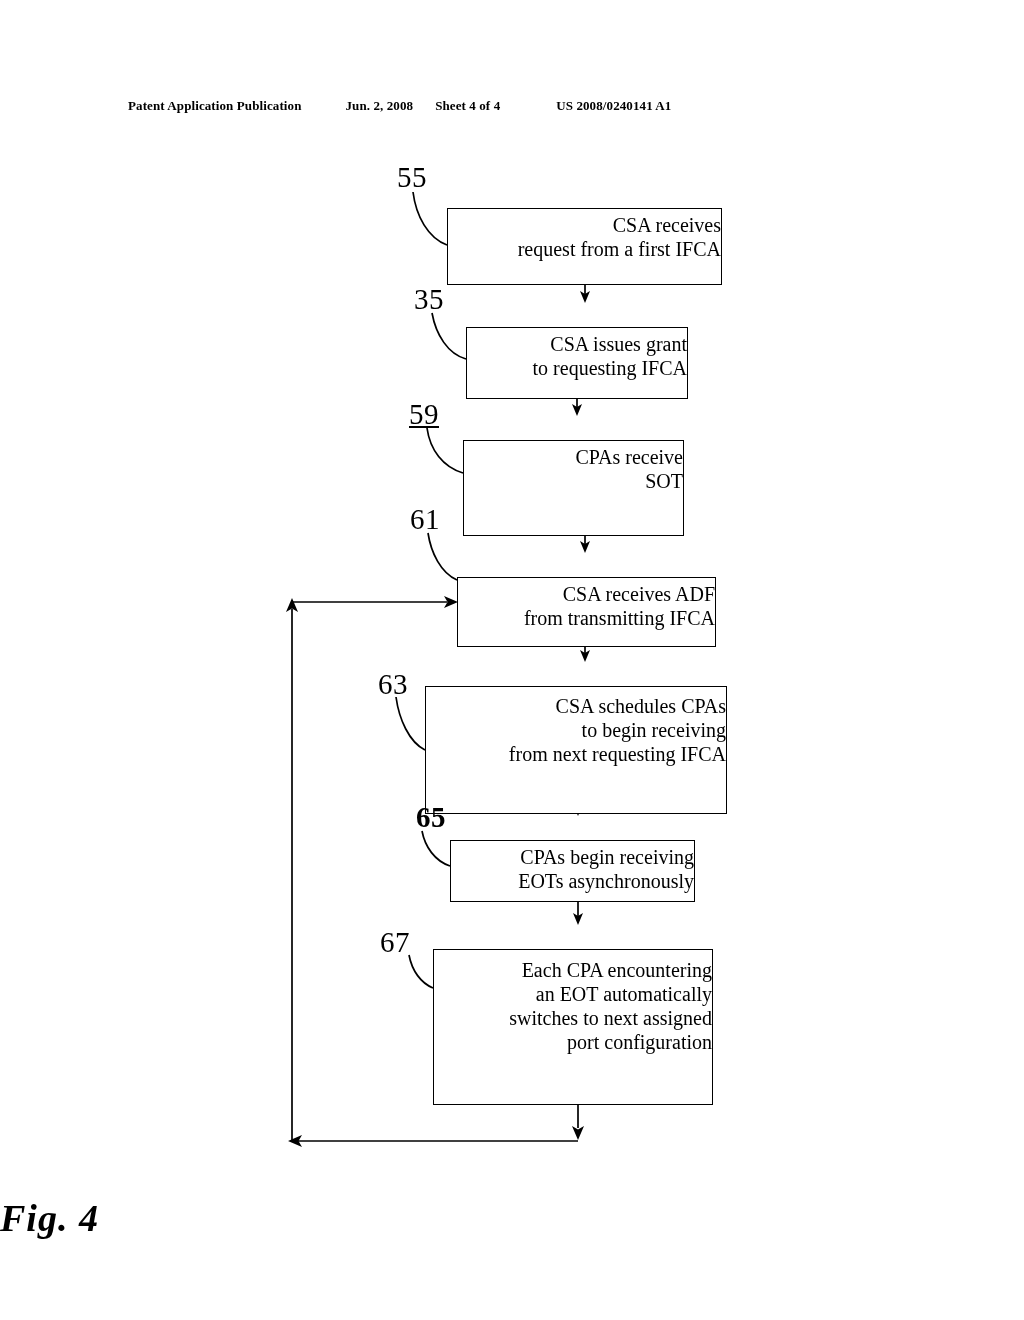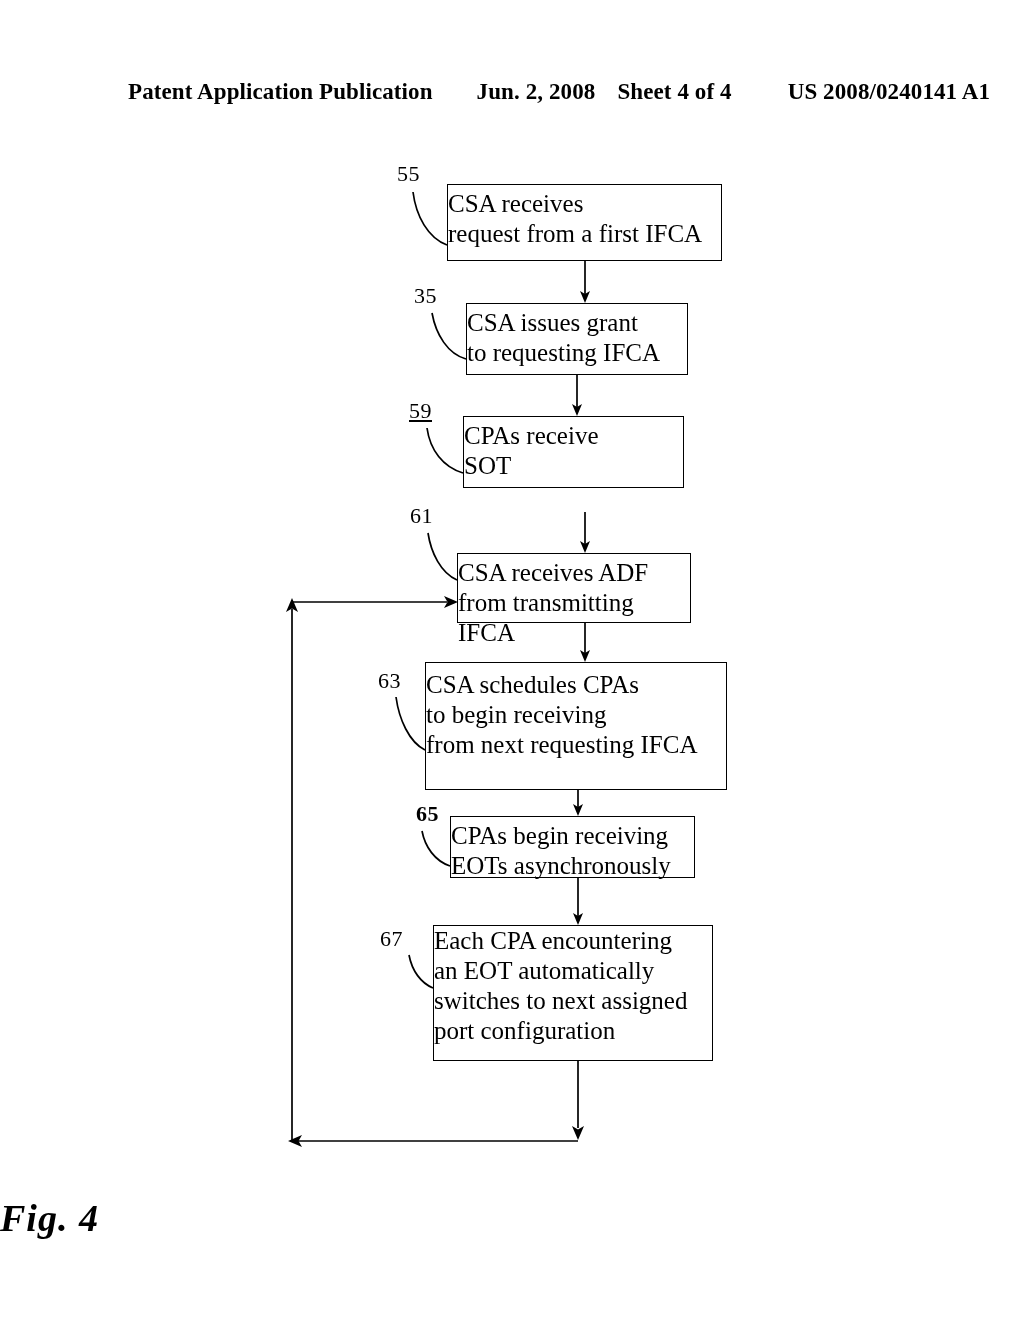--- a/index.html
+++ b/index.html
@@ -12,29 +12,29 @@
     height: 1320px;
     position: relative;
     font-family: "Liberation Serif", "DejaVu Serif", serif;
     color: #000000;
     overflow: hidden;
   }
 
   
   .page-header {
     position: absolute;
-    top: 79px;
+    top: 88px;
     left: 128px;
     width: 768px;
     height: 26px;
     display: flex;
     align-items: flex-end;
     font-family: "Liberation Serif", "DejaVu Serif", serif;
     font-weight: bold;
-    font-size: 23px;
+    font-size: 13px;
     letter-spacing: 0.1px;
     white-space: nowrap;
   }
   .hdr-pub   { }
   .hdr-date  { margin-left: 44px; }
   .hdr-sheet { margin-left: 22px; }
   .hdr-num   { margin-left: 56px; }
 
   
   #figure-canvas {
@@ -48,35 +48,36 @@
   
   .flow-box {
     position: absolute;
     box-sizing: border-box;
     border: 1.6px solid #000000;
     background: #ffffff;
     display: flex;
     flex-direction: column;
     align-items: center;
     justify-content: flex-start;
-    text-align: left;
-    font-size: 25px;
+    text-align: right;
+    font-size: 20px;
     line-height: 1.20;
     padding-top: 4px;
     white-space: pre-line;
+    margin-top: 24px;
   }
   .flow-box span {
     display: block;
     width: 100%;
   }
 
   
   .ref-num {
     position: absolute;
-    font-size: 22px;
+    font-size: 29px;
     line-height: 1;
     letter-spacing: 0.5px;
   }
 
   
   .fig-caption {
     position: absolute;
     left: 0;
     top: 1196px;
     width: 1024px;
@@ -150,42 +151,42 @@
 <div class="flow-box" style="left:447px; top:184px; width:275px; height:77px;">
   <span>CSA receives
 request from a first IFCA</span>
 </div>
 
 <div class="flow-box" style="left:466px; top:303px; width:222px; height:72px;">
   <span>CSA issues grant
 to requesting IFCA</span>
 </div>
 
-<div class="flow-box" style="left:463px; top:416px; width:221px; height:72px;">
+<div class="flow-box" style="left:463px; top:416px; width:221px; height:96px;">
   <span>CPAs receive
 SOT</span>
 </div>
 
-<div class="flow-box" style="left:457px; top:553px; width:234px; height:70px;">
+<div class="flow-box" style="left:457px; top:553px; width:259px; height:70px;">
   <span>CSA receives ADF
 from transmitting IFCA</span>
 </div>
 
 <div class="flow-box" style="left:425px; top:662px; width:302px; height:128px; padding-top:7px;">
   <span>CSA schedules CPAs
 to begin receiving
 from next requesting IFCA</span>
 </div>
 
 <div class="flow-box" style="left:450px; top:816px; width:245px; height:62px;">
   <span>CPAs begin receiving
 EOTs asynchronously</span>
 </div>
 
-<div class="flow-box" style="left:433px; top:925px; width:280px; height:136px; padding-top:0;">
+<div class="flow-box" style="left:433px; top:925px; width:280px; height:156px; padding-top:8px;">
   <span>Each CPA encountering
 an EOT automatically
 switches to next assigned
 port configuration</span>
 </div>
 
 <div class="ref-num" style="left:397px; top:163px;">55</div>
 <div class="ref-num" style="left:414px; top:285px;">35</div>
 <div class="ref-num" style="left:409px; top:400px;text-decoration:underline;">59</div>
 <div class="ref-num" style="left:410px; top:505px;">61</div>

